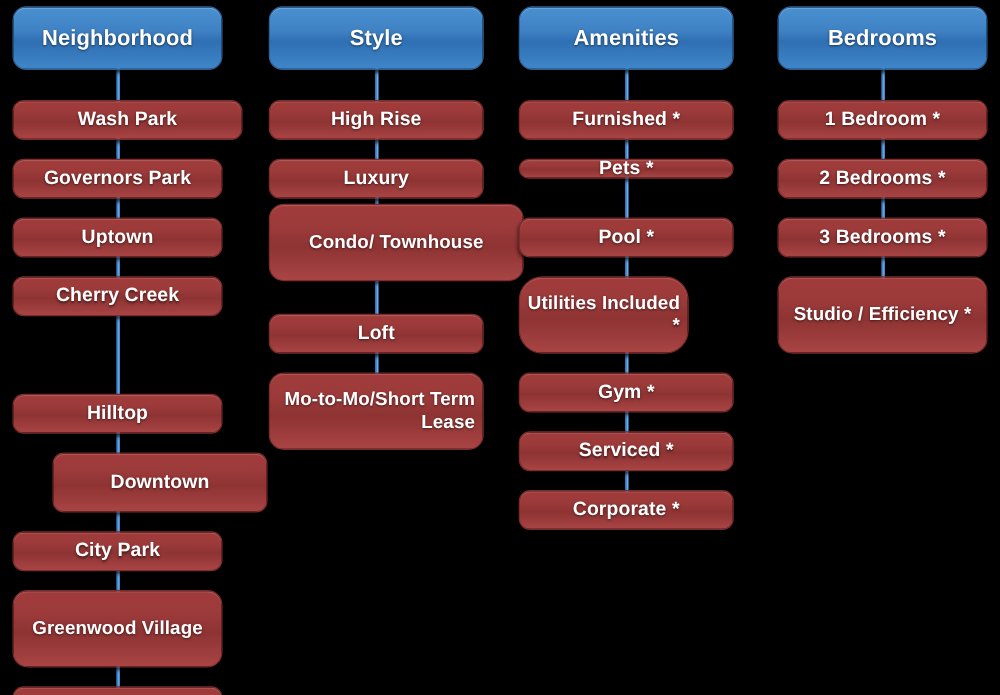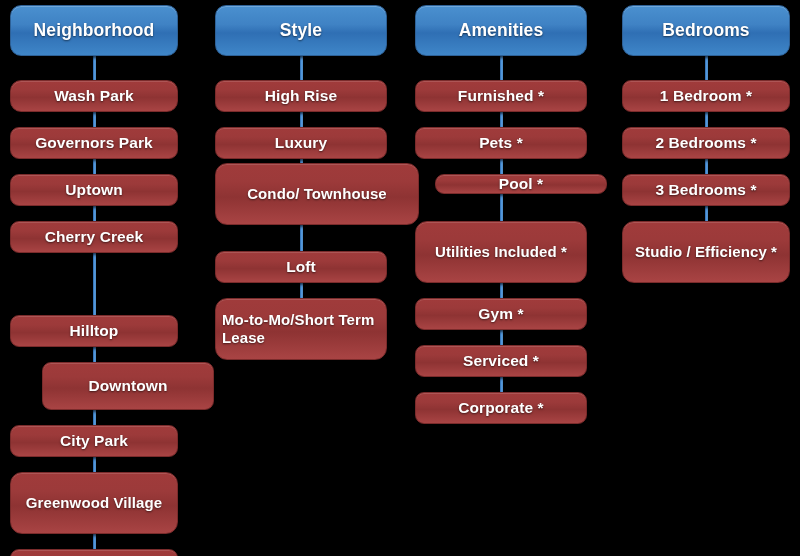--- a/index.html
+++ b/index.html
@@ -34,21 +34,21 @@
     background: linear-gradient(to right, #2d6aa8 0%, #4a90d9 45%, #6fb0e8 70%, #2d6aa8 100%);
     z-index: 0;
   }
   .node {
     position: relative;
     z-index: 2;
     box-sizing: border-box;
     display: flex;
     align-items: center;
     justify-content: center;
-    text-align: left;
+    text-align: right;
     color: #ffffff;
     font-weight: bold;
     line-height: 1.18;
     letter-spacing: 0.1px;
     border-radius: 9px;
     text-shadow: 0 1px 2px rgba(0,0,0,0.55);
   }
   .node.head {
     background: linear-gradient(to bottom, #4a90cf 0%, #3f82c4 38%, #2f6fb4 55%, #3f86c8 100%);
     border: 1px solid #2e6197;
@@ -65,21 +65,21 @@
   .node.item.small { font-size: 15px; }
   .node.tall { border-radius: 12px; }
 </style>
 </head>
 <body>
 
 <div id="board">
     <div class="column" style="left: 10px; width: 168px;">
       <div class="connector" style="top: 52px; height: 513px;"></div>
       <div class="node head" style="position: absolute; left: 0px; top: 5px; width: 168px; height: 51px;">Neighborhood</div>
-      <div class="node item" style="position: absolute; left: 0px; top: 80px; width: 168px; height: 32px; padding: 0px 6px; border-radius: 11px;">Wash Park</div>
+      <div class="node item" style="position: absolute; left: 0px; top: 80px; width: 184px; height: 32px; padding: 0px 6px;">Wash Park</div>
       <div class="node item" style="position: absolute; left: 0px; top: 127px; width: 168px; height: 32px; padding: 0px 6px;">Governors Park</div>
       <div class="node item" style="position: absolute; left: 0px; top: 174px; width: 168px; height: 32px; padding: 0px 6px;">Uptown</div>
       <div class="node item" style="position: absolute; left: 0px; top: 221px; width: 168px; height: 32px; padding: 0px 6px;">Cherry Creek</div>
       <div class="node item" style="position: absolute; left: 0px; top: 315px; width: 168px; height: 32px; padding: 0px 6px;">Hilltop</div>
       <div class="node item" style="position: absolute; left: 0px; top: 362px; width: 172px; height: 48px; padding: 0px 6px; margin-left: 32px;">Downtown</div>
       <div class="node item" style="position: absolute; left: 0px; top: 425px; width: 168px; height: 32px; padding: 0px 6px;">City Park</div>
       <div class="node item tall small" style="position: absolute; left: 0px; top: 472px; width: 168px; height: 62px; padding: 0px 6px;">Greenwood Village</div>
       <div class="node item" style="position: absolute; left: 0px; top: 549px; width: 168px; height: 32px; padding: 0px 6px;">Capitol Hill</div>
     </div>
     <div class="column" style="left: 215px; width: 172px;">
@@ -88,23 +88,23 @@
       <div class="node item" style="position: absolute; left: 0px; top: 80px; width: 172px; height: 32px; padding: 0px 6px;">High Rise</div>
       <div class="node item" style="position: absolute; left: 0px; top: 127px; width: 172px; height: 32px; padding: 0px 6px;">Luxury</div>
       <div class="node item tall small" style="position: absolute; left: 0px; top: 163px; width: 204px; height: 62px; padding: 0px 6px;">Condo/ Townhouse</div>
       <div class="node item" style="position: absolute; left: 0px; top: 251px; width: 172px; height: 32px; padding: 0px 6px;">Loft</div>
       <div class="node item tall small" style="position: absolute; left: 0px; top: 298px; width: 172px; height: 62px; padding: 0px 6px;">Mo-to-Mo/Short Term Lease</div>
     </div>
     <div class="column" style="left: 415px; width: 172px;">
       <div class="connector" style="top: 52px; height: 356px;"></div>
       <div class="node head" style="position: absolute; left: 0px; top: 5px; width: 172px; height: 51px;">Amenities</div>
       <div class="node item" style="position: absolute; left: 0px; top: 80px; width: 172px; height: 32px; padding: 0px 6px;">Furnished *</div>
-      <div class="node item" style="position: absolute; left: 0px; top: 127px; width: 172px; height: 32px; padding: 0px 6px;">Pets *</div>
-      <div class="node item" style="position: absolute; left: 0px; top: 174px; width: 172px; height: 20px; padding: 0px 6px; margin-left: 20px;">Pool *</div>
-      <div class="node item tall small" style="position: absolute; left: 0px; top: 221px; width: 172px; height: 62px; padding: 0px 6px;">Utilities Included *</div>
+      <div class="node item" style="position: absolute; left: 0px; top: 127px; width: 172px; height: 16px; padding: 0px 6px;">Pets *</div>
+      <div class="node item" style="position: absolute; left: 0px; top: 174px; width: 172px; height: 32px; padding: 0px 6px;">Pool *</div>
+      <div class="node item tall small" style="position: absolute; left: 0px; top: 221px; width: 136px; height: 62px; padding: 0px 6px; border-radius: 19px;">Utilities Included *</div>
       <div class="node item" style="position: absolute; left: 0px; top: 298px; width: 172px; height: 32px; padding: 0px 4px;">Gym *</div>
       <div class="node item" style="position: absolute; left: 0px; top: 345px; width: 172px; height: 32px; padding: 0px 6px;">Serviced *</div>
       <div class="node item" style="position: absolute; left: 0px; top: 392px; width: 172px; height: 32px; padding: 0px 6px;">Corporate *</div>
     </div>
     <div class="column" style="left: 622px; width: 168px;">
       <div class="connector" style="top: 52px; height: 200px;"></div>
       <div class="node head" style="position: absolute; left: 0px; top: 5px; width: 168px; height: 51px;">Bedrooms</div>
       <div class="node item" style="position: absolute; left: 0px; top: 80px; width: 168px; height: 32px; padding: 0px 6px;">1 Bedroom *</div>
       <div class="node item" style="position: absolute; left: 0px; top: 127px; width: 168px; height: 32px; padding: 0px 6px;">2 Bedrooms *</div>
       <div class="node item" style="position: absolute; left: 0px; top: 174px; width: 168px; height: 32px; padding: 0px 6px;">3 Bedrooms *</div>

